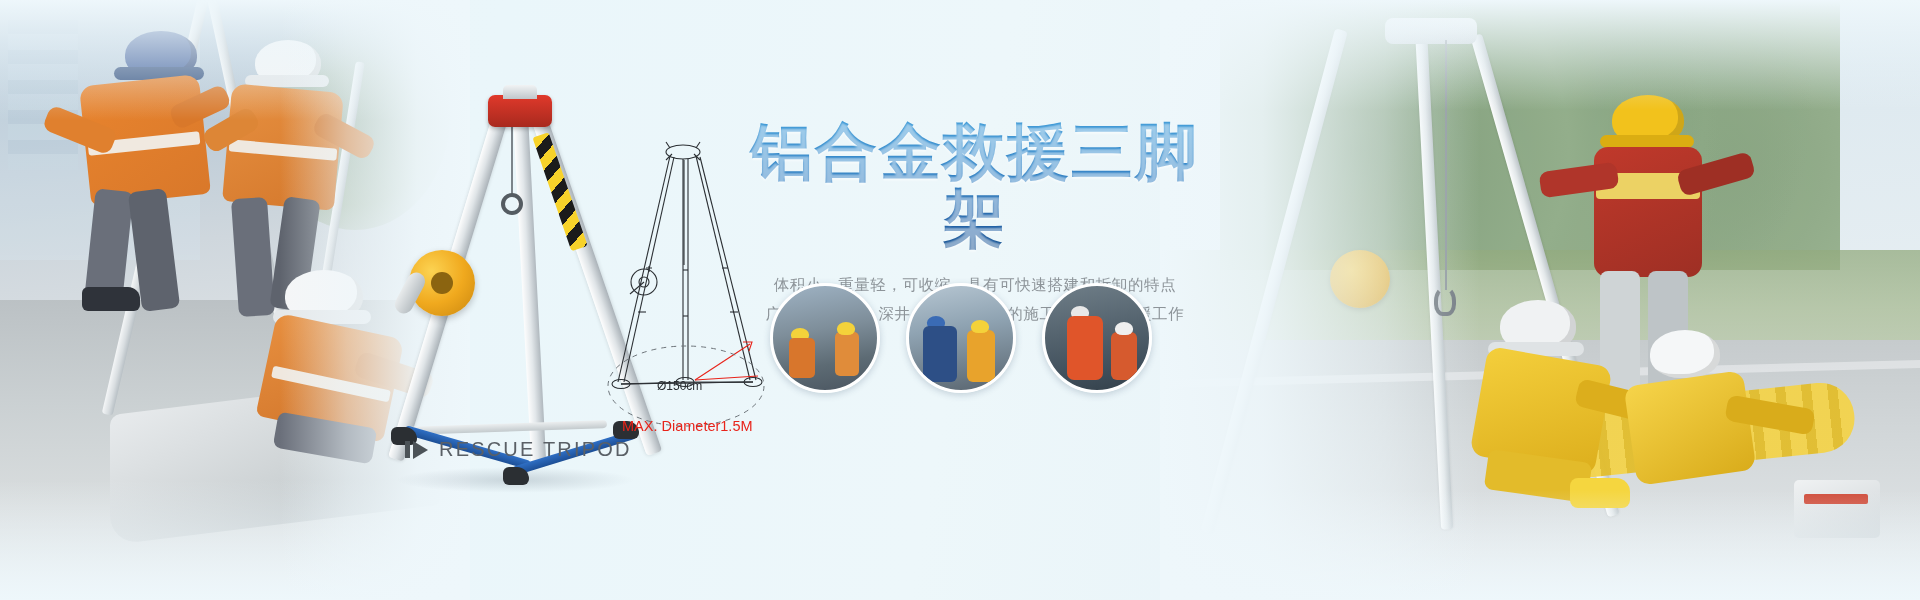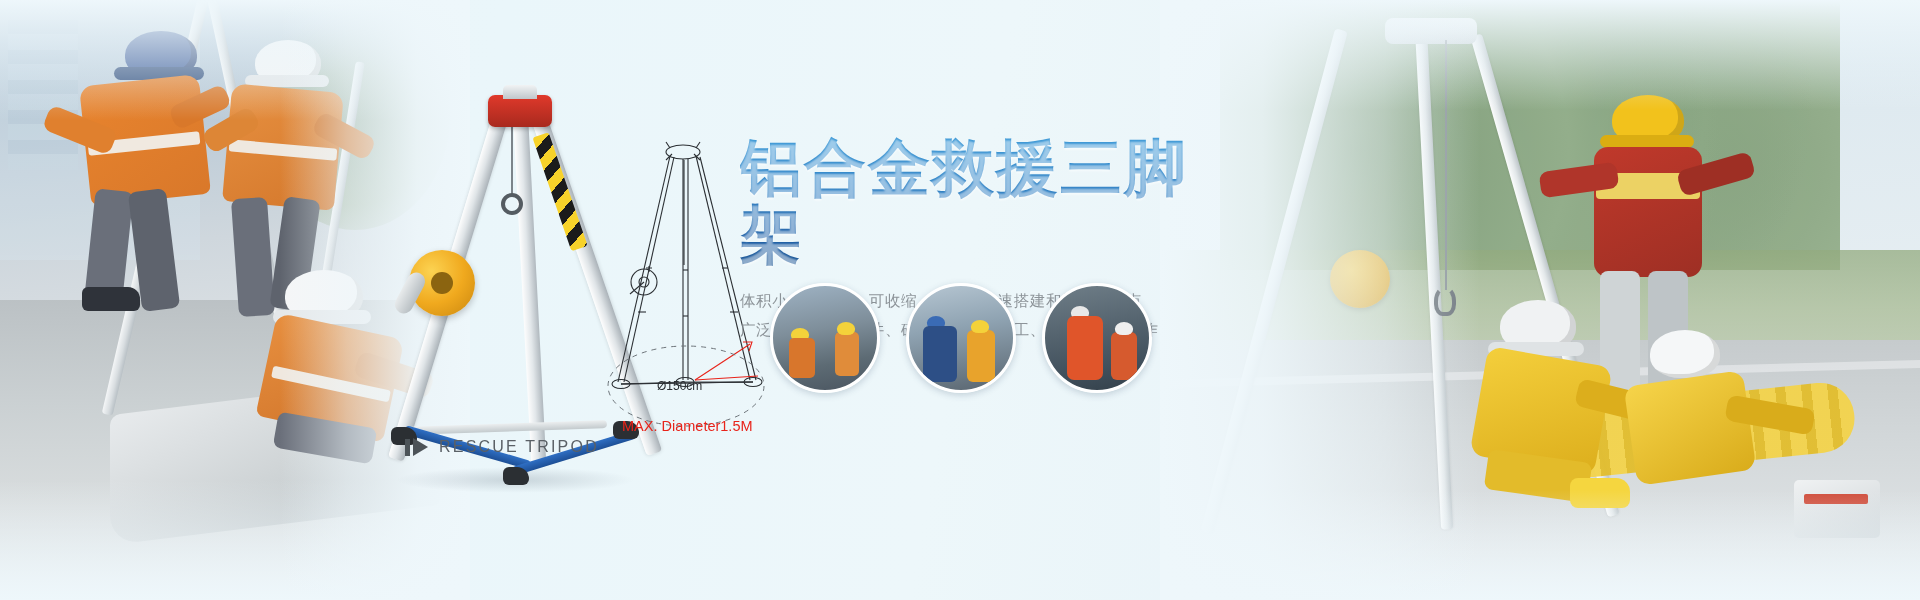--- a/index.html
+++ b/index.html
@@ -288,36 +288,36 @@
     position:absolute; left:405px; top:438px;
     display:flex; align-items:center; gap:11px;
   }
   .rl-marks { display:flex; align-items:center; gap:3px; }
   .rl-bar { width:5px; height:17px; background:#4c5358; }
   .rl-tri {
     width:0; height:0; border-left:15px solid #4c5358;
     border-top:9px solid transparent; border-bottom:9px solid transparent;
   }
   .rl-text {
-    font-size:16px; letter-spacing:2.2px; color:#5a6066; font-weight:400;
+    font-size:20px; letter-spacing:2.2px; color:#5a6066; font-weight:400;
   }
 
   
   .drawing { position:absolute; left:600px; top:130px; width:200px; height:330px; }
   .dim-label {
     position:absolute; left:657px; top:379px;
     font-size:12px; color:#2b2f33; white-space:nowrap;
   }
   .max-label {
     position:absolute; left:622px; top:418px;
     font-size:14.5px; color:#e8231a; white-space:nowrap; font-weight:400;
   }
 
   
-  .copy { position:absolute; left:740px; top:135px; width:470px; text-align:left; }
+  .copy { position:absolute; left:740px; top:119px; width:470px; text-align:center; }
   .headline {
     font-size:62px; font-weight:bold; line-height:1.08;
     letter-spacing:2px;
     background:linear-gradient(180deg,#3e9bd8 0%, #2f82c6 38%, #1d5fa6 78%, #16518f 100%);
     -webkit-background-clip:text; background-clip:text;
     -webkit-text-fill-color:transparent; color:#1d5fa6;
     text-shadow:0 2px 2px rgba(255,255,255,.5);
   }
   .sub {
     margin-top:18px;

